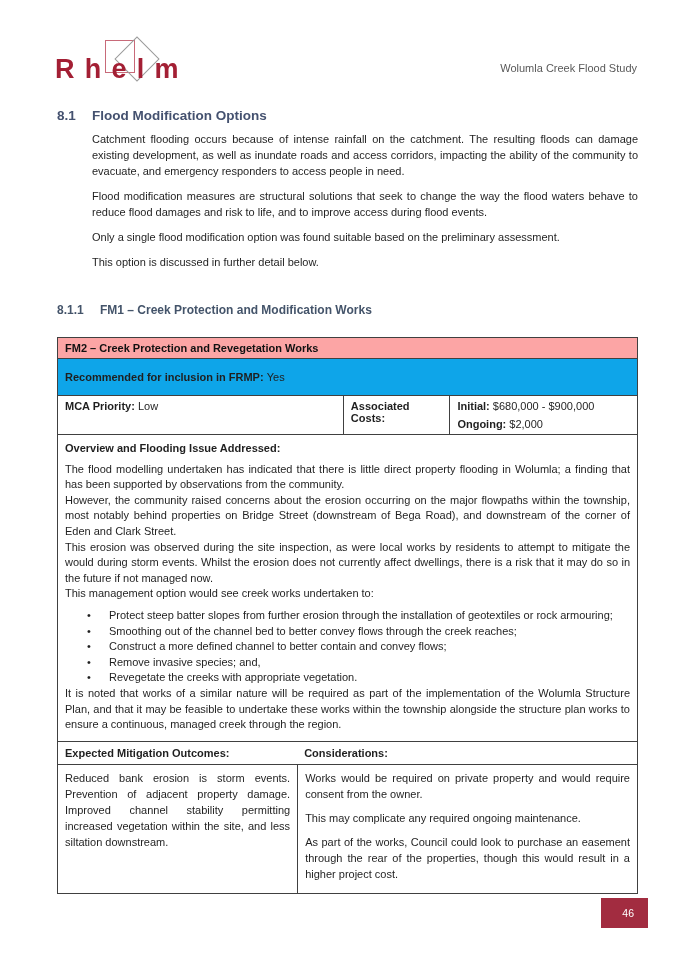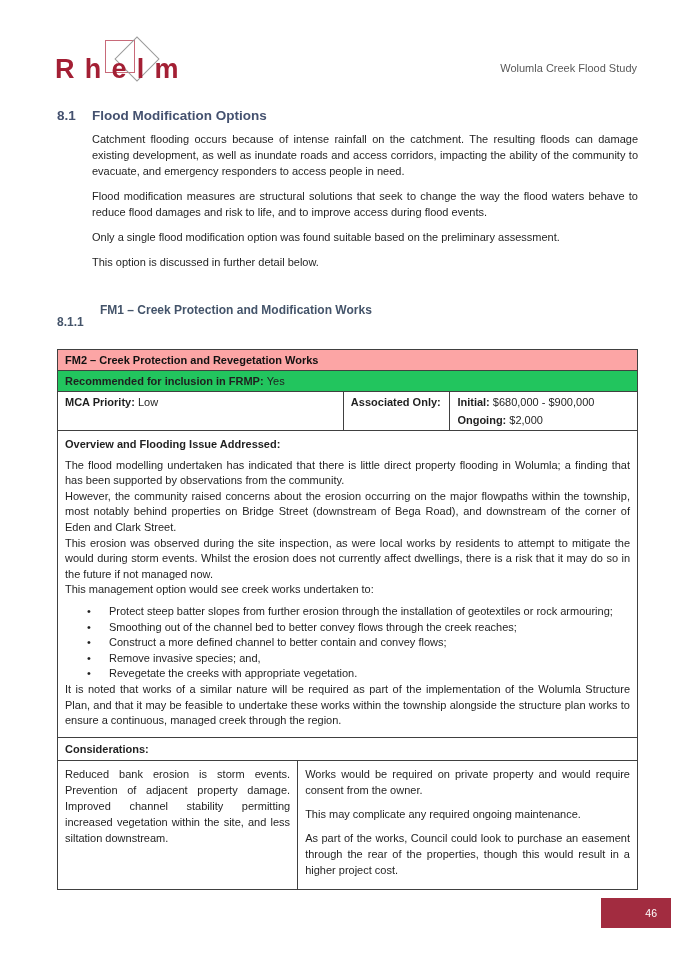--- a/index.html
+++ b/index.html
@@ -39,61 +39,61 @@
   }
   .doc-title {
     position: absolute; right: 38px; top: 62px;
     font-size: 11px; color: #595959;
   }
   
   .content { position: absolute; left: 57px; top: 108px; width: 581px; }
   .h2-row { display: flex; color: #44516f; font-size: 13.5px; font-weight: 600; }
   .h2-row .sec-num { width: 35px; flex: 0 0 35px; }
   .h3-row { display: flex; color: #44546a; font-size: 12px; font-weight: 600; margin-top: 32px; }
-  .h3-row .sec-num { width: 43px; flex: 0 0 43px; margin-top: 12px; }
+  .h3-row .sec-num { width: 43px; flex: 0 0 43px; }
   .lead-paras { margin-left: 35px; }
   .lead-paras p {
     font-size: 11px; line-height: 1.45;
     text-align: justify;
     margin-top: 9px;
   }
   
   .opt-table {
     margin-top: 20px;
     width: 581px;
     border: 1px solid #404040;
     font-size: 11px;
   }
   .t-row { display: flex; border-top: 1px solid #404040; }
   .t-row:first-child { border-top: none; }
   .t-cell { padding: 4px 7px; }
   .t-cell + .t-cell { border-left: 1px solid #404040; }
   .row-title { background: #fca5a5; font-weight: 700; padding: 4px 7px; color: #111111; }
-  .row-recommend { background: #22c55e; padding: 4px 7px; }
+  .row-recommend { background: #0ea5e9; padding: 12px 7px; }
   .b { font-weight: 700; }
   .w-49 { width: 49.2%; flex: 0 0 49.2%; }
   .w-51 { width: 50.8%; flex: 0 0 50.8%; }
   .w-18 { width: 18.4%; flex: 0 0 18.4%; }
   .w-32 { width: 32.4%; flex: 0 0 32.4%; }
   .w-41 { width: 41.3%; flex: 0 0 41.3%; }
   .w-59 { width: 58.7%; flex: 0 0 58.7%; }
   .cost-line + .cost-line { margin-top: 6px; }
   .overview-cell { padding: 5px 7px 8px 7px; }
   .overview-cell p { font-size: 11px; line-height: 1.42; text-align: justify; }
   .overview-cell p.first { margin-top: 4px; }
   .bullet-list { margin: 6px 0 0 22px; }
   .bullet-item { display: flex; line-height: 1.42; }
   .bullet-item .dot { width: 22px; flex: 0 0 22px; text-align: left; }
   .cell-paras p { font-size: 11px; line-height: 1.45; text-align: justify; margin-top: 8px; }
   .cell-paras p.first { margin-top: 2px; }
   .hdr-cell { padding: 5px 7px; font-weight: 700; }
   
   .page-num-box {
     position: absolute; left: 601px; top: 898px;
-    width: 70px; height: 30px;
+    width: 47px; height: 30px;
     background: #a22c40;
     color: #ffffff;
     font-size: 10.5px;
     line-height: 30px;
     text-align: right;
     padding-right: 14px;
   }
 </style>
 </head>
 <body>
@@ -131,21 +131,21 @@
 
       <div class="t-row row-recommend">
         <span><span class="b">Recommended for inclusion in FRMP:</span>&nbsp;<span>Yes</span></span>
       </div>
 
 
       <div class="t-row">
         <div class="t-cell w-49">
           <span class="b">MCA Priority:</span>&nbsp;<span>Low</span>
         </div>
-        <div class="t-cell w-18 b">Associated Only:</div>
+        <div class="t-cell w-18 b">Associated Costs:</div>
         <div class="t-cell w-32">
           <div class="cost-line"><span class="b">Initial:</span>&nbsp;<span>$680,000 - $900,000</span></div>
           <div class="cost-line"><span class="b">Ongoing:</span>&nbsp;<span>$2,000</span></div>
         </div>
       </div>
 
       <div class="t-row">
         <div class="overview-cell" style="width:100%;">
           <div class="b" style="margin-top:2px;">Overview and Flooding Issue Addressed:</div>
           <p class="first" style="margin-top:8px;">The flood modelling undertaken has indicated that there is little direct property flooding in Wolumla; a finding that has been supported by observations from the community.</p>
@@ -172,20 +172,21 @@
             <div class="bullet-item">
                 <span class="dot">•</span>
                 <span>Revegetate the creeks with appropriate vegetation.</span>
               </div>
           </div>
           <p>It is noted that works of a similar nature will be required as part of the implementation of the Wolumla Structure Plan, and that it may be feasible to undertake these works within the township alongside the structure plan works to ensure a continuous, managed creek through the region.</p>
         </div>
       </div>
 
       <div class="t-row">
+        <div class="hdr-cell w-41">Expected Mitigation Outcomes:</div>
         <div class="hdr-cell w-59 t-cell b" style="padding:5px 7px;">Considerations:</div>
       </div>
 
       <div class="t-row">
         <div class="t-cell w-41 cell-paras" style="padding-bottom:10px;">
           <p class="first">Reduced bank erosion is storm events. Prevention of adjacent property damage. Improved channel stability permitting increased vegetation within the site, and less siltation downstream.</p>
         </div>
         <div class="t-cell w-59 cell-paras" style="padding-bottom:10px;">
           <p class="first">Works would be required on private property and would require consent from the owner.</p>
           <p>This may complicate any required ongoing maintenance.</p>

